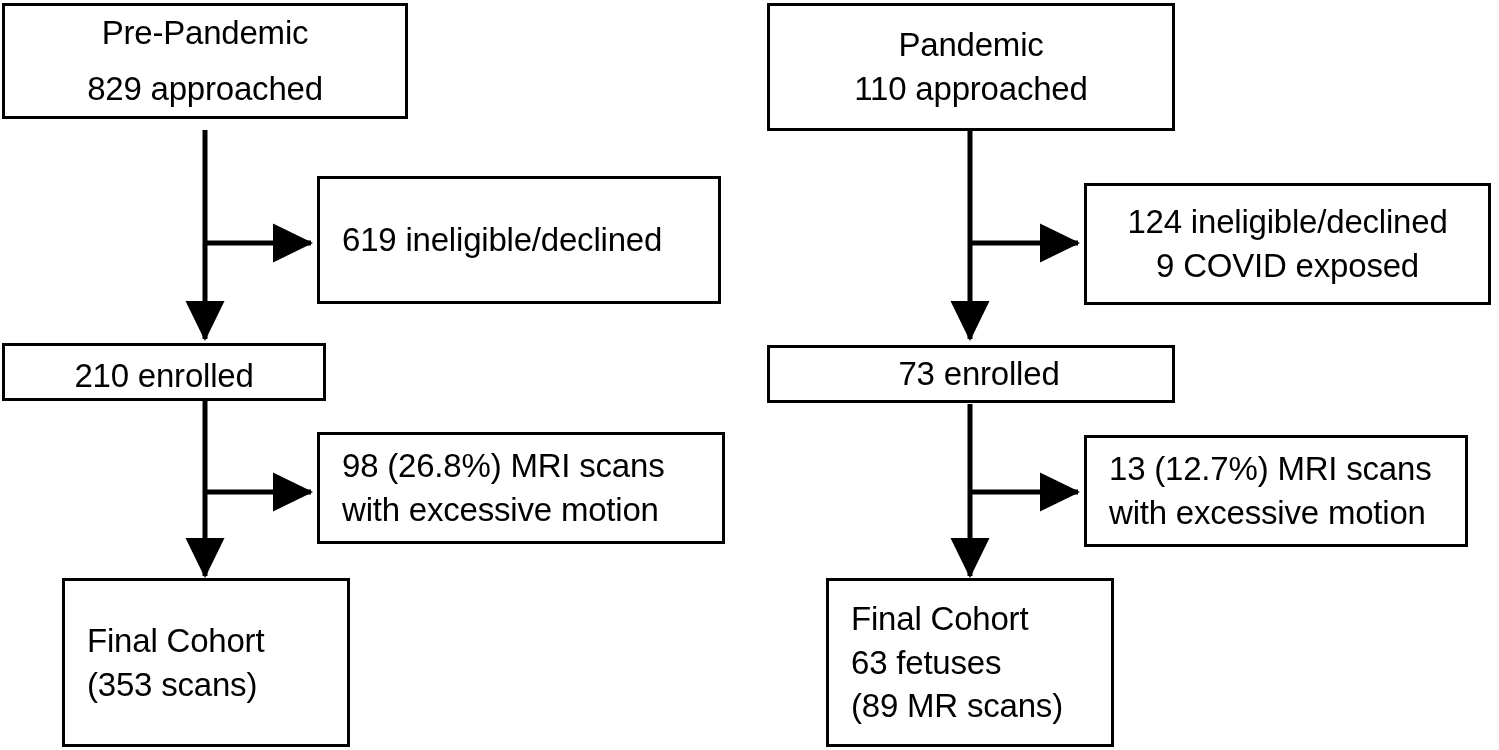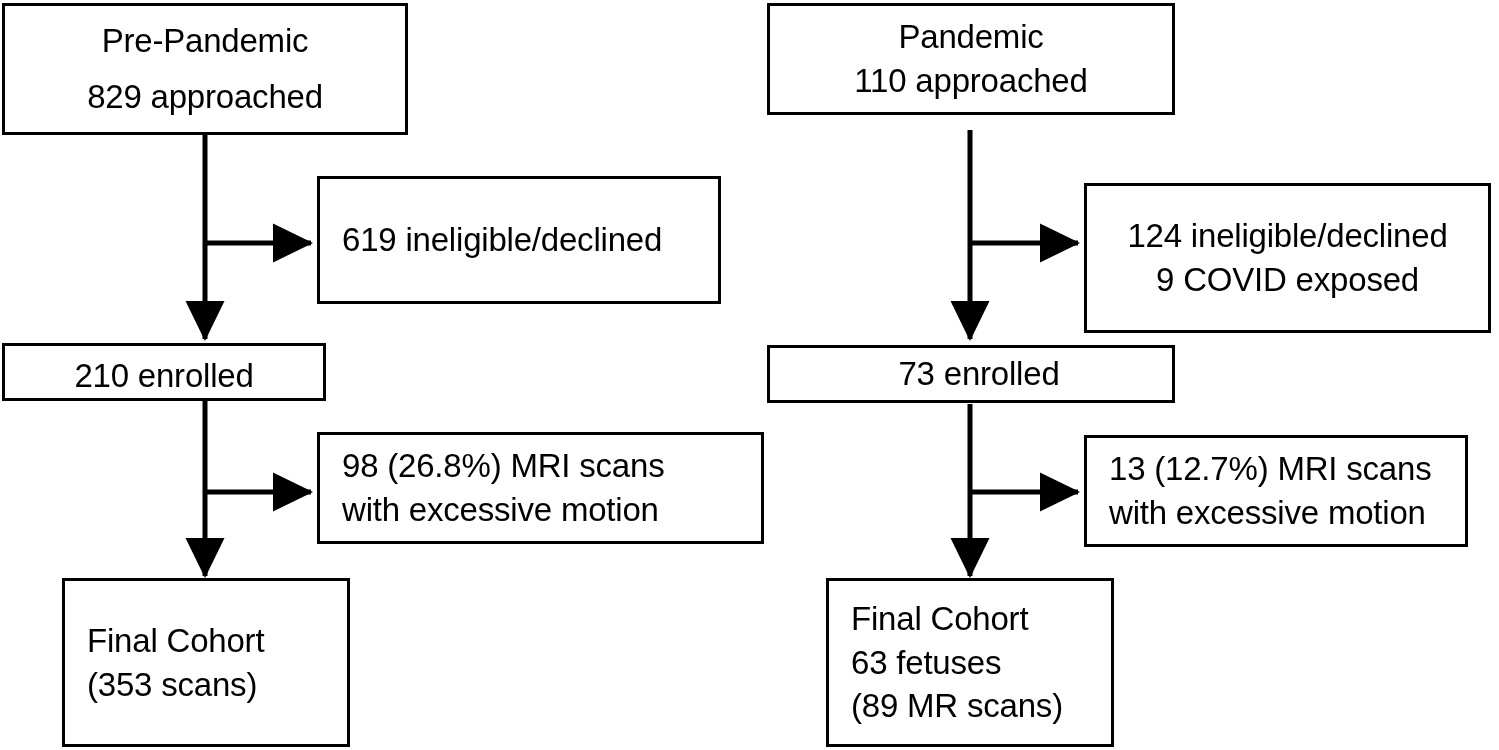--- a/index.html
+++ b/index.html
@@ -59,49 +59,49 @@
     <line x1="205" y1="401" x2="205" y2="576" stroke="#000000" stroke-width="5" marker-end="url(#arrow)"></line>
     <line x1="205" y1="492" x2="311" y2="492" stroke="#000000" stroke-width="5" marker-end="url(#arrow)"></line>
 
     <line x1="970" y1="130" x2="970" y2="339" stroke="#000000" stroke-width="5" marker-end="url(#arrow)"></line>
     <line x1="970" y1="243" x2="1078" y2="243" stroke="#000000" stroke-width="5" marker-end="url(#arrow)"></line>
 
     <line x1="970" y1="404" x2="970" y2="576" stroke="#000000" stroke-width="5" marker-end="url(#arrow)"></line>
     <line x1="970" y1="492" x2="1078" y2="492" stroke="#000000" stroke-width="5" marker-end="url(#arrow)"></line>
   </svg>
 
-  <div class="node center" style="left:2px; top:3px; width:406px; height:132px;gap:12px;">
+  <div class="node center" style="left:2px; top:3px; width:406px; height:116px;gap:12px;">
     <span class="ln">Pre-Pandemic</span>
     <span class="ln">829 approached</span>
   </div>
 
   <div class="node leftal" style="left:317px; top:176px; width:404px; height:128px;">
     <span class="ln">619 ineligible/declined</span>
   </div>
 
   <div class="node center" style="left:2px; top:343px; width:324px; height:58px;justify-content:flex-end;">
     <span class="ln">210 enrolled</span>
   </div>
 
-  <div class="node leftal" style="left:317px; top:432px; width:447px; height:112px;">
+  <div class="node leftal" style="left:317px; top:432px; width:408px; height:112px;">
     <span class="ln">98 (26.8%) MRI scans</span>
     <span class="ln">with excessive motion</span>
   </div>
 
   <div class="node leftal" style="left:62px; top:578px; width:288px; height:169px;">
     <span class="ln">Final Cohort</span>
     <span class="ln">(353 scans)</span>
   </div>
 
-  <div class="node center" style="left:767px; top:3px; width:408px; height:112px;">
+  <div class="node center" style="left:767px; top:3px; width:408px; height:128px;">
     <span class="ln">Pandemic</span>
     <span class="ln">110 approached</span>
   </div>
 
-  <div class="node center" style="left:1084px; top:183px; width:407px; height:150px;">
+  <div class="node center" style="left:1084px; top:183px; width:407px; height:122px;">
     <span class="ln">124 ineligible/declined</span>
     <span class="ln">9 COVID exposed</span>
   </div>
 
   <div class="node center" style="left:767px; top:345px; width:408px; height:58px;padding-left:26px;">
     <span class="ln">73 enrolled</span>
   </div>
 
   <div class="node leftal" style="left:1084px; top:435px; width:384px; height:112px;">
     <span class="ln">13 (12.7%) MRI scans</span>

